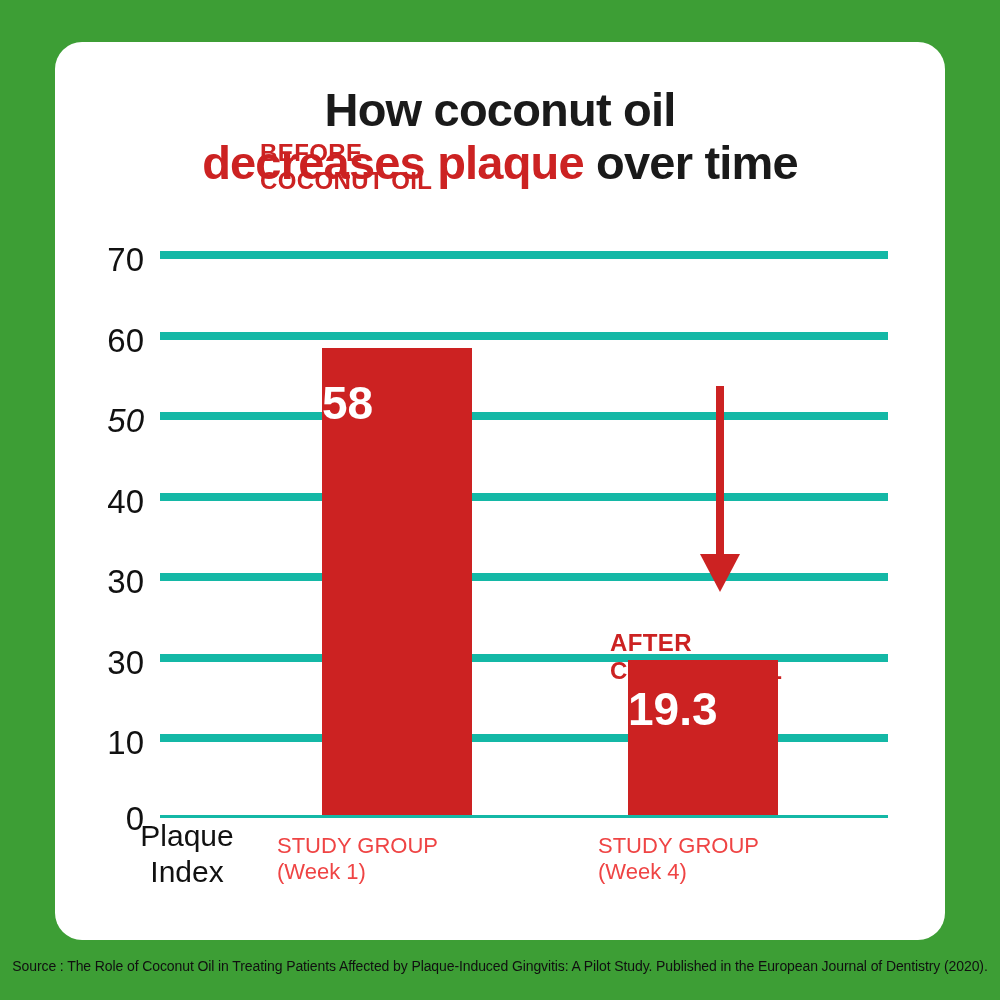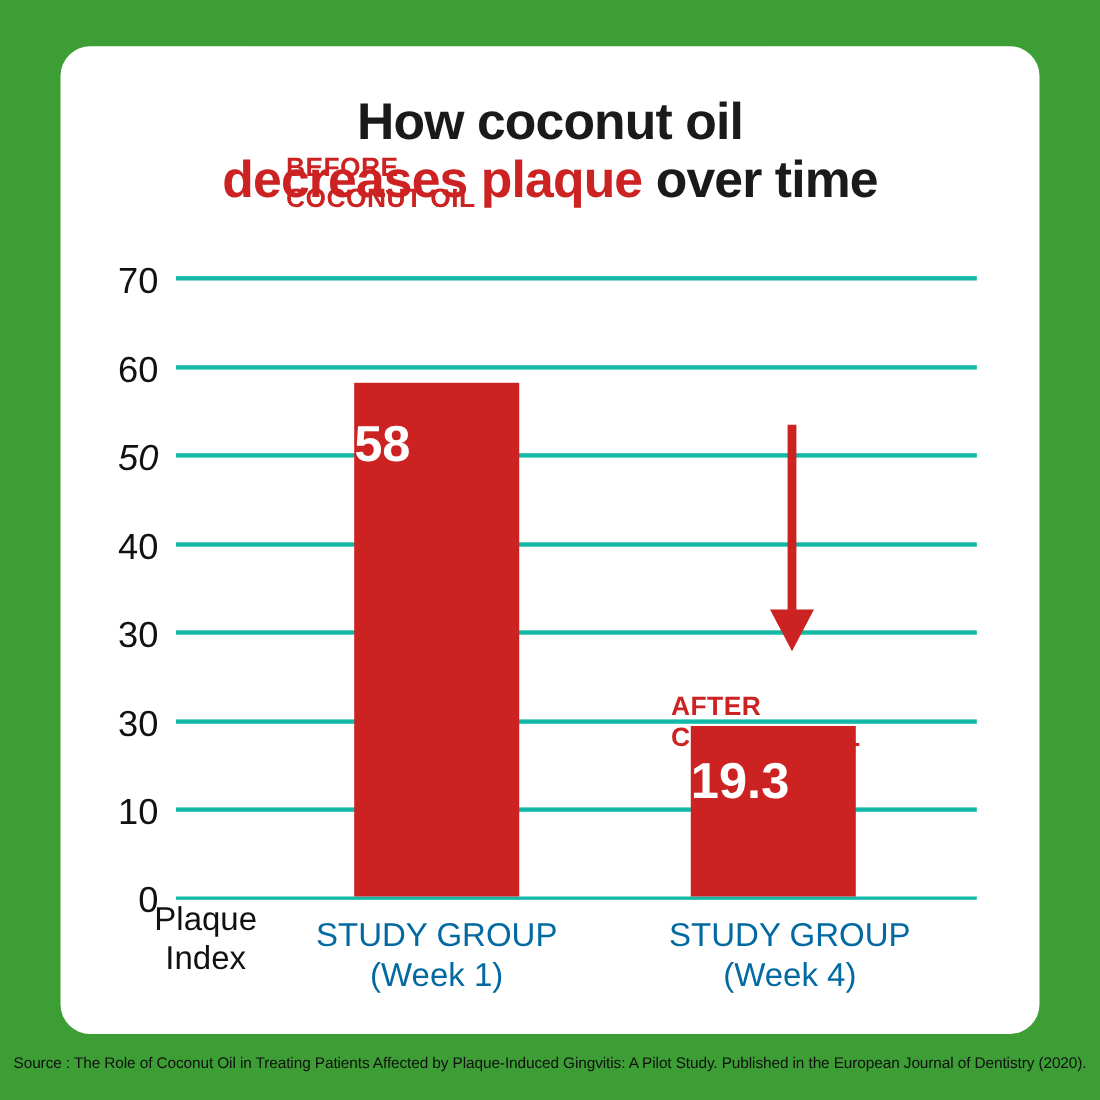--- a/index.html
+++ b/index.html
@@ -53,21 +53,21 @@
     top: 209px;
     width: 728px;
     height: 564px;
   }
 
   .gridline {
     position: absolute;
     left: 0;
     width: 100%;
     height: 0;
-    border-top: 4px solid #14b8a6;
+    border-top: 8px solid #14b8a6;
   }
   .gridline.baseline { border-top-width: 3px; }
 
   .ytick-label {
     position: absolute;
     right: 100%;
     margin-right: 16px;
     transform: translateY(-50%);
     font-size: 33px;
     color: #111111;
@@ -104,23 +104,23 @@
   }
 
   
   #arrow {
     position: absolute;
   }
 
   
   .cat-label {
     position: absolute;
-    text-align: center;
-    font-size: 30px;
-    color: #0369a1;
+    text-align: left;
+    font-size: 22px;
+    color: #ef4444;
     line-height: 1.2;
     white-space: pre-line;
   }
 
   
   #ylabel {
     position: absolute;
     left: 72px;
     top: 746px;
     width: 120px;

